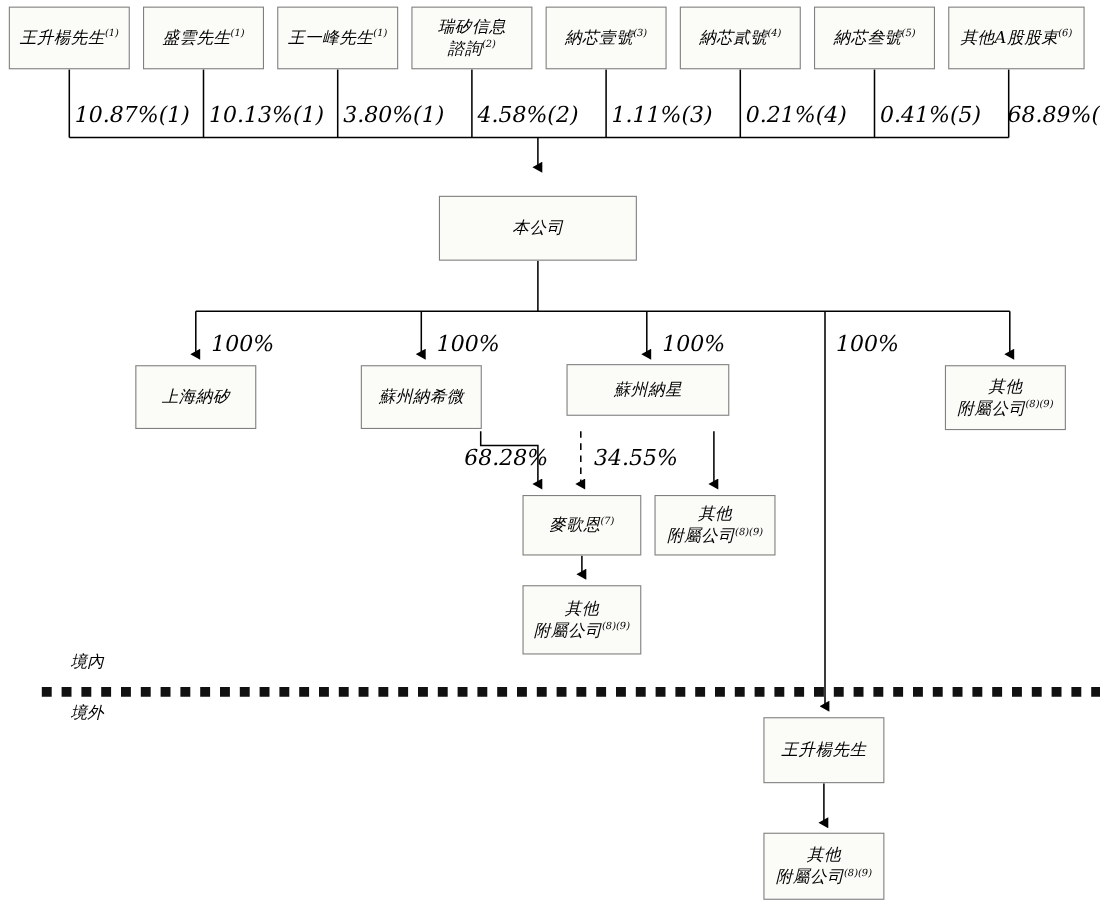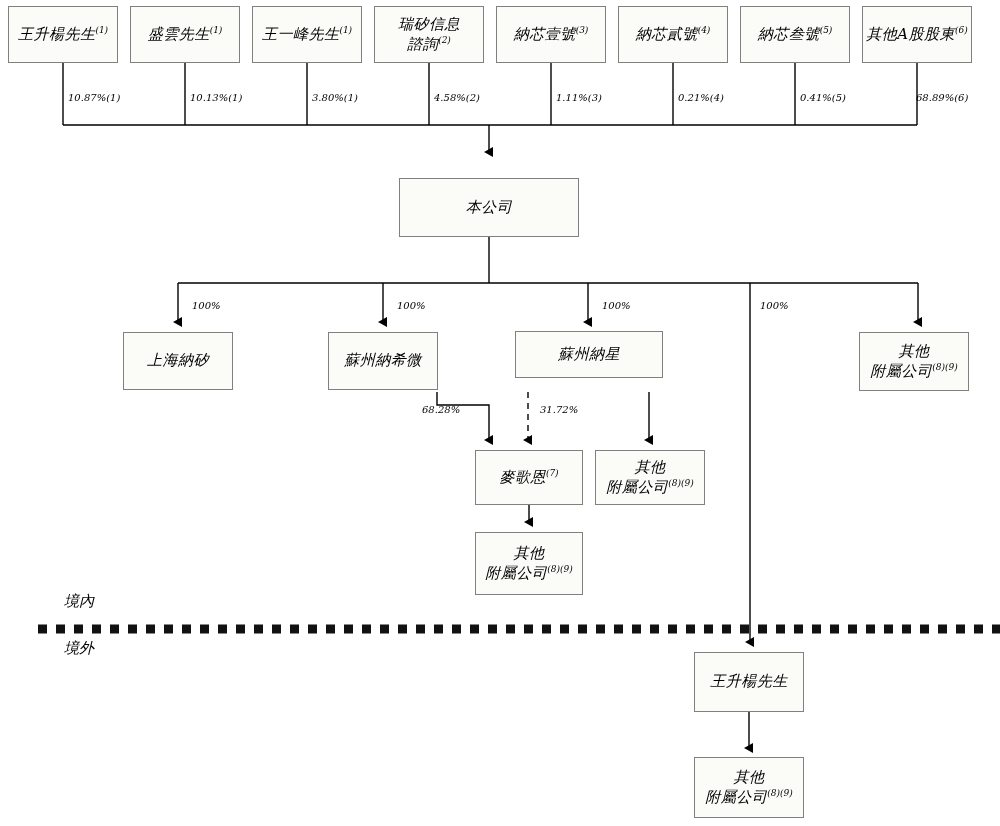--- a/index.html
+++ b/index.html
@@ -13,21 +13,21 @@
     background:#fbfbf8;
     display:flex;align-items:center;justify-content:center;
     text-align:center;
     line-height:1.28;
     color:#000;
   }
   .nodebox .txt{display:block;font-size:15px;letter-spacing:.5px;}
   .nodebox .txt .sup{font-size:9px;vertical-align:super;letter-spacing:0;}
   .pct{
     position:absolute;
-    font-size:10px;
+    font-size:20px;
     color:#000;
     white-space:nowrap;
     font-family:"DejaVu Serif","Liberation Serif",serif;
   }
   .regionlabel{
     position:absolute;
     font-size:15px;
     color:#000;
     white-space:nowrap;
   }
@@ -99,21 +99,21 @@
   </div>
   <div class="nodebox" style="left:496px;top:6px;width:110px;height:57px;">
     <span class="txt">納芯壹號<span class="sup">(3)</span></span>
   </div>
   <div class="nodebox" style="left:618px;top:6px;width:110px;height:57px;">
     <span class="txt">納芯貳號<span class="sup">(4)</span></span>
   </div>
   <div class="nodebox" style="left:740px;top:6px;width:110px;height:57px;">
     <span class="txt">納芯叁號<span class="sup">(5)</span></span>
   </div>
-  <div class="nodebox" style="left:862px;top:6px;width:110px;height:57px;">
+  <div class="nodebox" style="left:862px;top:6px;width:124px;height:57px;">
     <span class="txt">其他A股股東<span class="sup">(6)</span></span>
   </div>
 
   <div class="pct" style="left:68px;top:92px;">10.87%<span class="sup">(1)</span></div>
   <div class="pct" style="left:190px;top:92px;">10.13%<span class="sup">(1)</span></div>
   <div class="pct" style="left:312px;top:92px;">3.80%<span class="sup">(1)</span></div>
   <div class="pct" style="left:434px;top:92px;">4.58%<span class="sup">(2)</span></div>
   <div class="pct" style="left:556px;top:92px;">1.11%<span class="sup">(3)</span></div>
   <div class="pct" style="left:678px;top:92px;">0.21%<span class="sup">(4)</span></div>
   <div class="pct" style="left:800px;top:92px;">0.41%<span class="sup">(5)</span></div>
@@ -135,21 +135,21 @@
     <span class="txt">蘇州納希微</span>
   </div>
   <div class="nodebox" style="left:515px;top:331px;width:148px;height:47px;">
     <span class="txt">蘇州納星</span>
   </div>
   <div class="nodebox" style="left:859px;top:332px;width:110px;height:59px;">
     <span class="txt"><span>其他</span><br><span>附屬公司</span><span class="sup">(8)(9)</span></span>
   </div>
 
   <div class="pct" style="left:422px;top:404px;">68.28%</div>
-  <div class="pct" style="left:540px;top:404px;">31.72%</div>
+  <div class="pct" style="left:540px;top:404px;">34.55%</div>
 
   <div class="nodebox" style="left:475px;top:450px;width:108px;height:55px;">
     <span class="txt"><span>麥歌恩</span><span class="sup">(7)</span></span>
   </div>
   <div class="nodebox" style="left:595px;top:450px;width:110px;height:55px;">
     <span class="txt"><span>其他</span><br><span>附屬公司</span><span class="sup">(8)(9)</span></span>
   </div>
 
   <div class="nodebox" style="left:475px;top:532px;width:108px;height:63px;">
     <span class="txt"><span>其他</span><br><span>附屬公司</span><span class="sup">(8)(9)</span></span>

